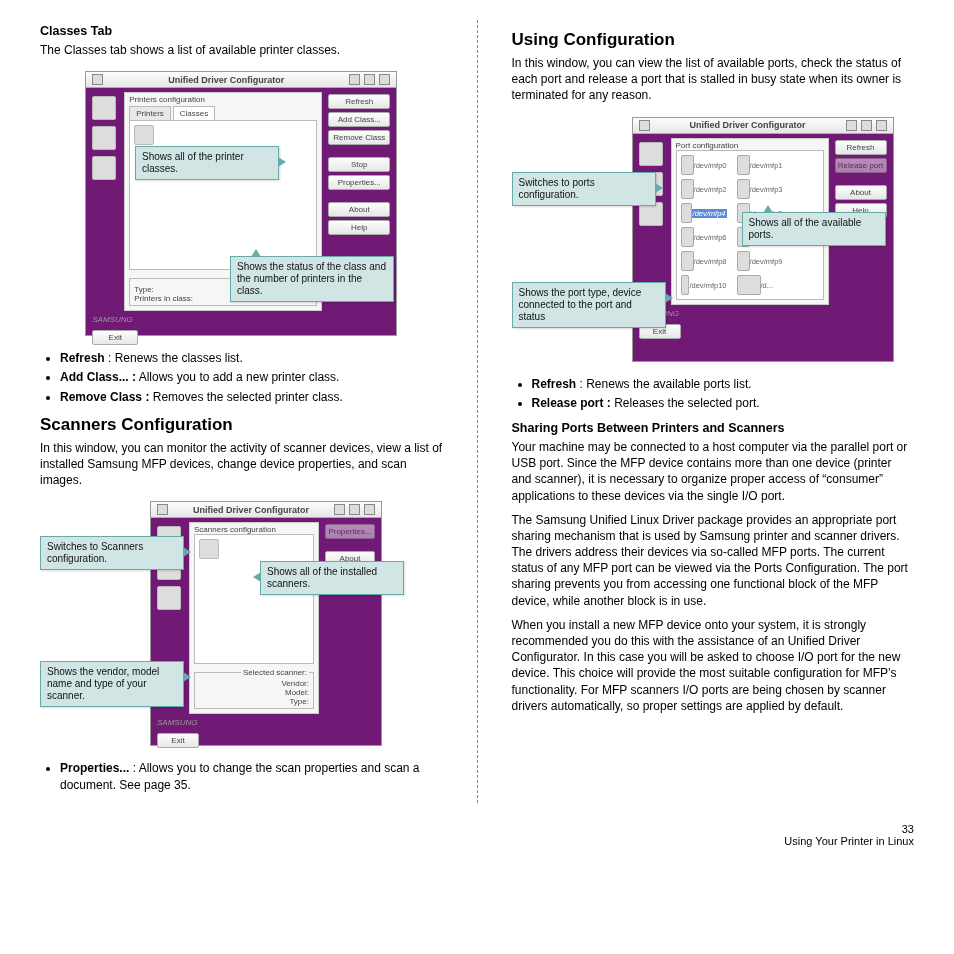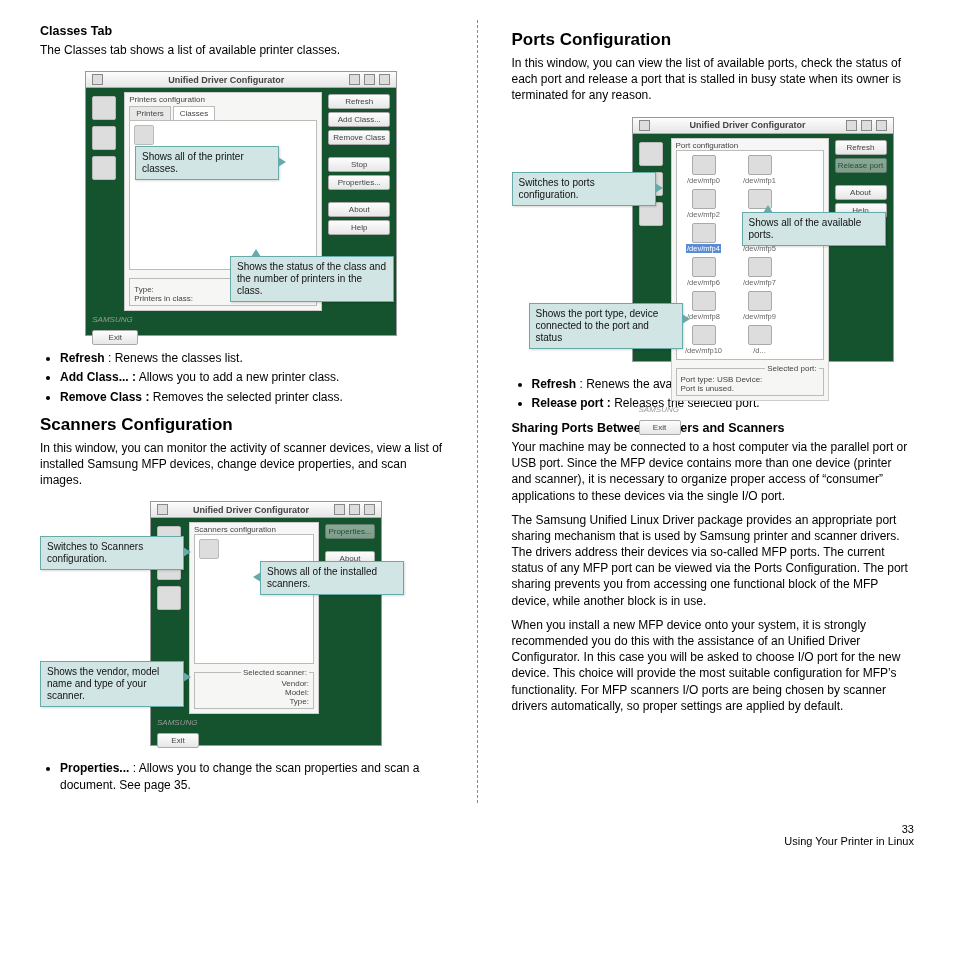--- a/index.html
+++ b/index.html
@@ -45,21 +45,21 @@
   }
   ul.bullets li {
     margin-bottom: 3px;
     line-height: 1.35;
   }
   .bold { font-weight: bold; }
 
   
   .screenshot {
     border: 1px solid #999;
-    background: #14532d;
+    background: #701a75;
     position: relative;
     font-size: 9px;
     color: #444;
     margin: 5px auto 10px auto;
   }
   .titlebar {
     background: linear-gradient(#fdfdfd,#e6e6e6);
     border-bottom: 1px solid #aaa;
     padding: 2px 6px;
     display: flex;
@@ -202,30 +202,30 @@
   }
   fieldset.status legend{font-size:8px;padding:0 2px;text-align:right;}
   .port-grid{
     display:flex;
     flex-wrap:wrap;
     gap:4px 10px;
     padding:4px;
   }
   .port-item{
     display:flex;
-    flex-direction:column;
+    flex-direction:row;
     align-items:center;
     width:46px;
   }
   .port-icon{
     width:22px;height:18px;
     background:#ddd;border:1px solid #aaa;border-radius:2px;
   }
   .port-lbl{font-size:7.5px;color:#666;margin-top:1px;}
-  .sel{background:#5a8cd6;color:#fff;padding:0 1px;}
+  .sel{background:#5a8cd6;color:#fff;padding:0 1px;font-style:italic;}
 </style>
 </head>
 <body>
 
 <div class="page">
 
   <div class="col">
 
     <h3 class="sub">Classes Tab</h3>
     <p class="body">The Classes tab shows a list of available printer classes.</p>
@@ -337,21 +337,21 @@
     <ul class="bullets">
       <li><span class="bold">Properties...</span><span> : </span><span>Allows you to change the scan properties and scan a document. See page 35.</span></li>
     </ul>
 
   </div>
 
   <div class="divider"></div>
 
   <div class="col">
 
-    <h2 class="section">Ports Configuration</h2>
+    <h2 class="section">Using Configuration</h2>
     <p class="body">In this window, you can view the list of available ports, check the status of each port and release a port that is stalled in busy state when its owner is terminated for any reason.</p>
 
     <div class="shot-wrap" style="height:260px;">
       <div class="screenshot" style="width:260px; margin-left:120px;">
         <div class="titlebar">
           <span class="winbtn"></span>
           <span class="t">Unified Driver Configurator</span>
           <span class="winbtn"></span>
           <span class="winbtn"></span>
           <span class="winbtn"></span>
@@ -409,42 +409,37 @@
                   <div class="port-item">
                     <div class="port-icon"></div>
                     <div class="port-lbl">/dev/mfp10</div>
                   </div>
                   <div class="port-item">
                     <div class="port-icon"></div>
                     <div class="port-lbl">/d...</div>
                   </div>
                 </div>
             </div>
-            <fieldset class="status">
-              <legend>Selected port:</legend>
-              <div style="white-space:pre-line;">Port type: USB   Device:
-Port is unused.</div>
-            </fieldset>
           </div>
           <div class="right-btns" style="width:52px;">
             <div class="btn">Refresh</div>
             <div class="btn" style="opacity:0.5;">Release port</div>
             <div style="height:6px;"></div>
             <div class="btn">About</div>
             <div class="btn">Help</div>
           </div>
         </div>
         <div class="logo">SAMSUNG</div>
         <div class="exit-row">
             <div class="exit-btn" style="width:36px;">Exit</div>
           </div>
       </div>
       <div class="callout pointer-r" style="left:0px; top:60px;">Switches to ports configuration.</div>
       <div class="callout pointer-u" style="left:230px; top:100px;">Shows all of the available ports.</div>
-      <div class="callout pointer-r" style="left:17px; top:170px; max-width:140px;margin-top:21px;">Shows the port type, device connected to the port and status</div>
+      <div class="callout pointer-r" style="left:0px; top:170px; max-width:140px;">Shows the port type, device connected to the port and status</div>
     </div>
 
     <ul class="bullets">
       <li><span class="bold">Refresh</span><span> : </span><span>Renews the available ports list.</span></li>
       <li><span class="bold">Release port :</span><span> </span><span>Releases the selected port.</span></li>
     </ul>
 
     <h3 class="sub">Sharing Ports Between Printers and Scanners</h3>
     <p class="body">Your machine may be connected to a host computer via the parallel port or USB port. Since the MFP device contains more than one device (printer and scanner), it is necessary to organize proper access of “consumer” applications to these devices via the single I/O port.</p>
     <p class="body">The Samsung Unified Linux Driver package provides an appropriate port sharing mechanism that is used by Samsung printer and scanner drivers. The drivers address their devices via so-called MFP ports. The current status of any MFP port can be viewed via the Ports Configuration. The port sharing prevents you from accessing one functional block of the MFP device, while another block is in use.</p>

